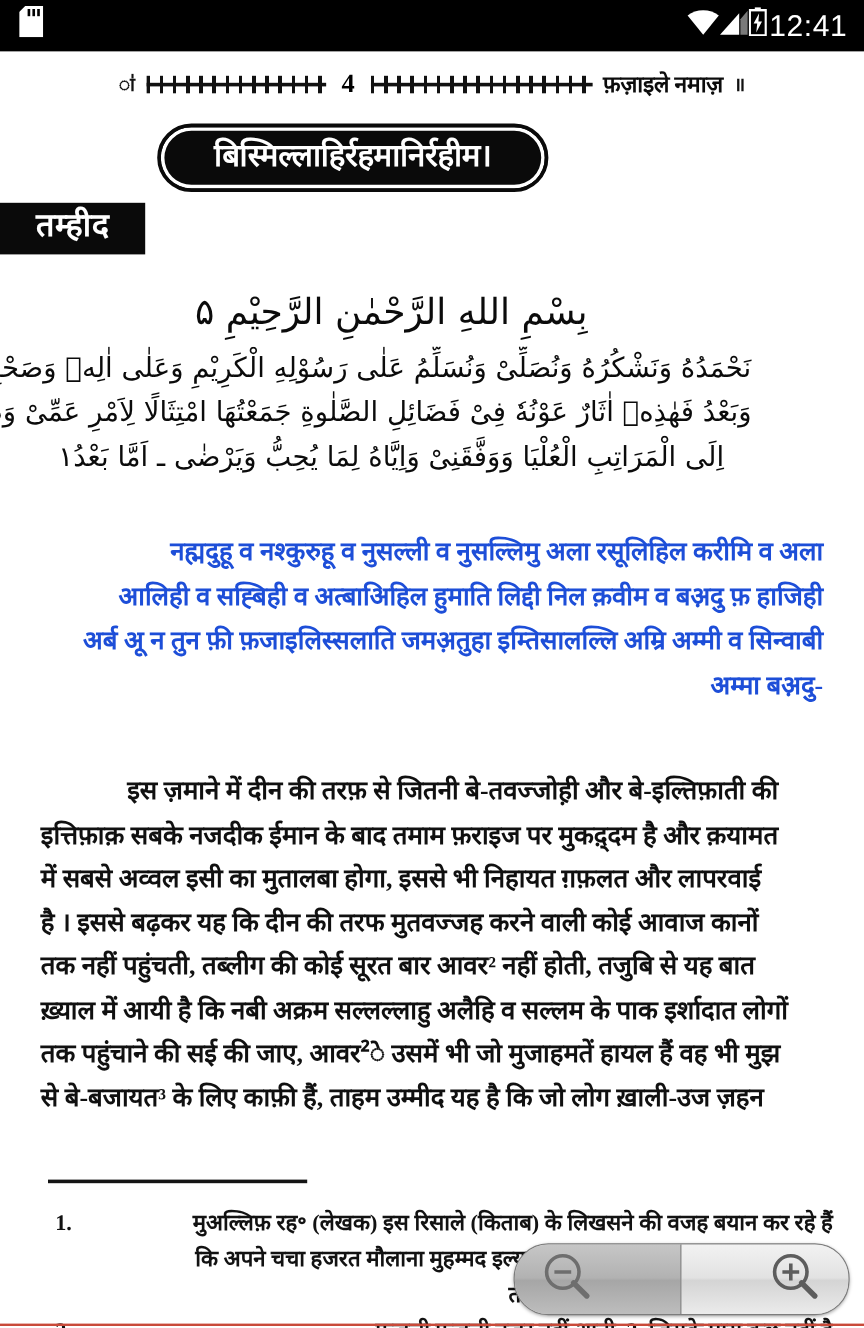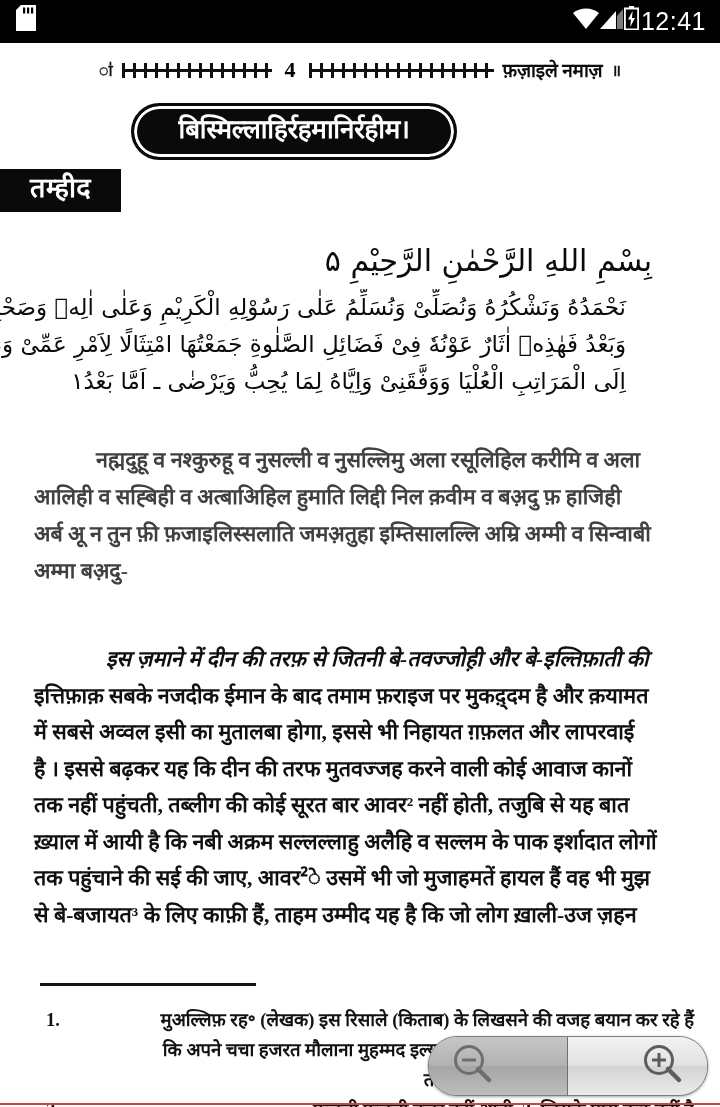--- a/index.html
+++ b/index.html
@@ -106,21 +106,21 @@
     background:#0a0a0a;color:#ffffff;
     padding:5px 30px 8px 30px;
     font-size:27px;font-weight:700;
     letter-spacing:.5px;line-height:1.1;
     white-space:nowrap;
   }
 
   
   #arabic-block{
     position:absolute;left:0;top:196px;width:652px;
-    text-align:right;
+    text-align:center;
     direction:rtl;
     font-family:"DejaVu Sans","Liberation Sans",sans-serif;
     color:#0b0b0b;
   }
   #arabic-bismillah{
     font-size:30px;line-height:1.45;letter-spacing:1px;
     margin-bottom:6px;
     font-weight:400;
   }
   .arabic-line{
@@ -128,36 +128,37 @@
     padding:0 26px;
     white-space:nowrap;
     overflow:hidden;
   }
 
   
   #translit{
     position:absolute;left:34px;top:399px;width:652px;
     font-size:21.5px;
     line-height:37px;
-    color:#404040;
+    color:#1d4ed8;
     font-weight:600;
+    text-align:right;
   }
   #translit .tl-line{white-space:nowrap;}
   #translit .tl-line.first{text-indent:62px;}
 
   
   #body-para{
     position:absolute;left:34px;top:598px;width:654px;
     font-size:21.5px;
     line-height:36.5px;
     color:#101010;
     font-weight:600;
   }
   #body-para .bp-line{white-space:nowrap;}
-  #body-para .bp-line.first{text-indent:72px;font-style:italic;}
+  #body-para .bp-line.first{text-indent:72px;}
 
   
   #fn-rule{
     position:absolute;left:40px;top:940px;width:216px;height:3px;
     background:#141414;
   }
   #footnotes{
     position:absolute;left:46px;top:962px;width:648px;
     font-size:18.5px;line-height:30px;color:#121212;font-weight:600;
   }

